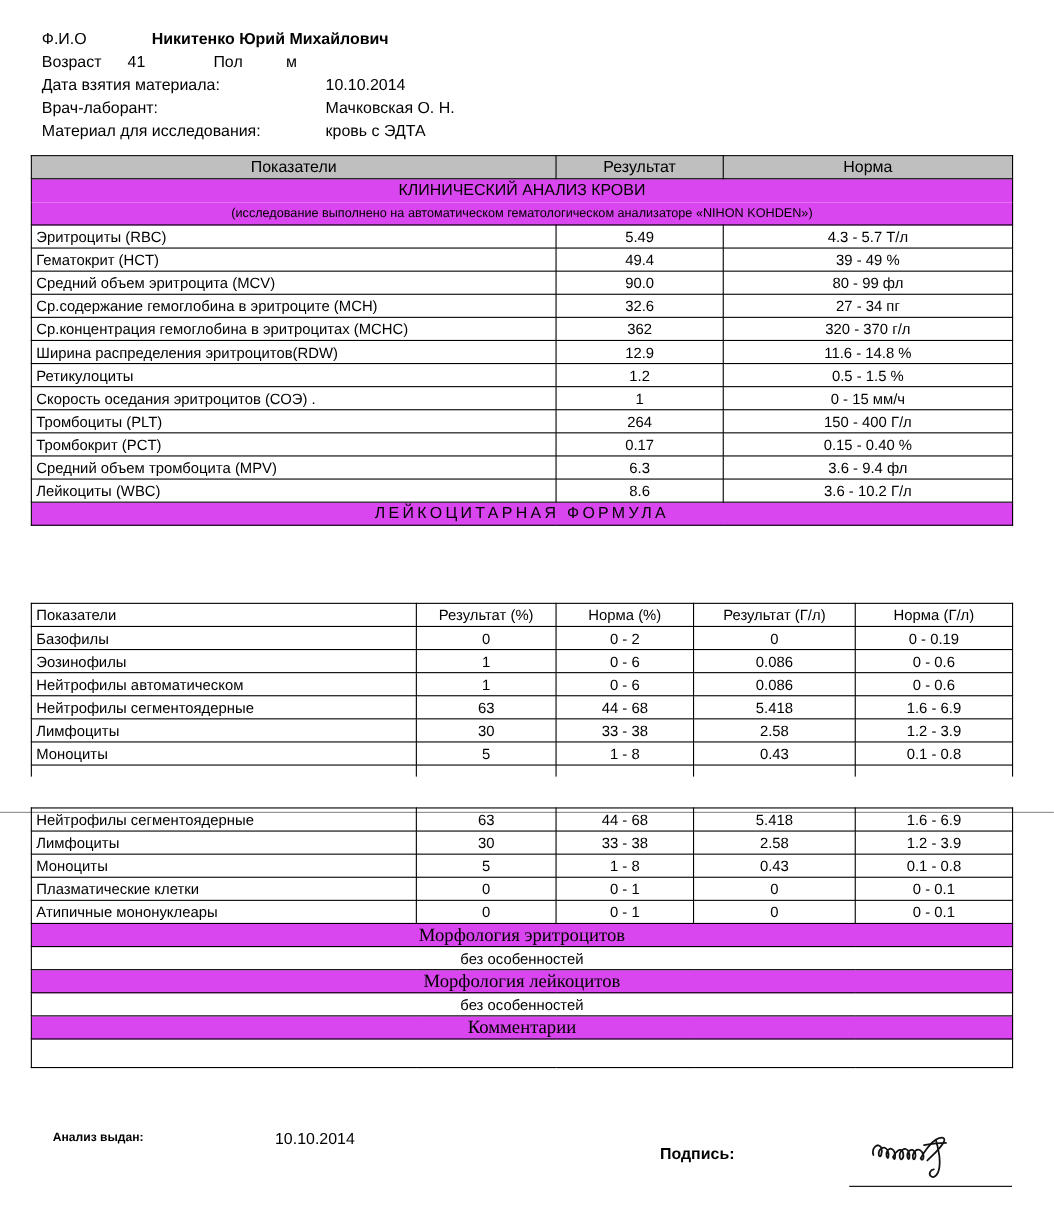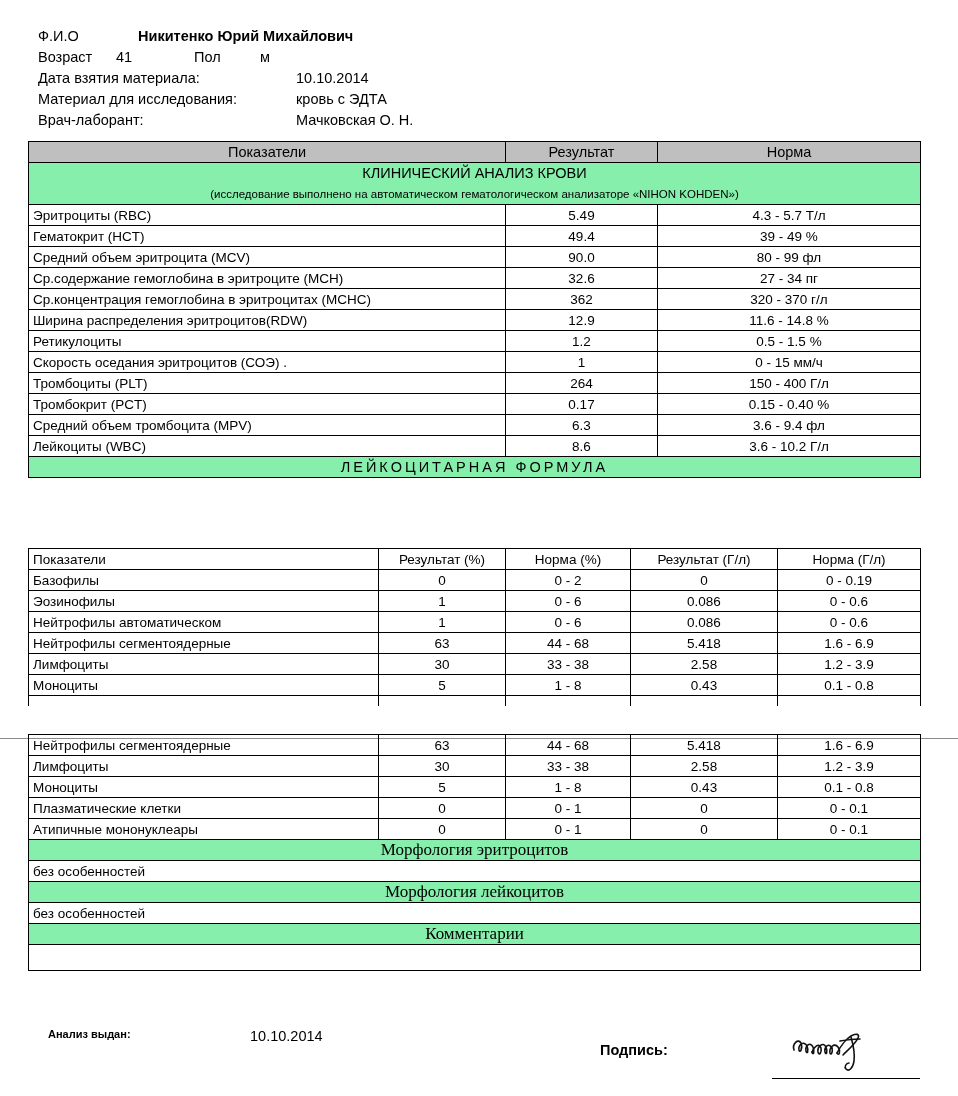--- a/index.html
+++ b/index.html
@@ -66,21 +66,21 @@
     box-sizing: border-box;
   }
   .colhead {
     background: #bfbfbf;
     text-align: center;
     font-weight: bold;
     font-size: 14.5px;
     height: 22px;
   }
   .sect {
-    background: #86efac;
+    background: #d946ef;
     text-align: center;
     height: 21px;
   }
   .sect-title {
     font-weight: bold;
     font-size: 14.5px;
   }
   .sect-sub {
     font-size: 11.5px;
     height: 19px;
@@ -91,21 +91,21 @@
     letter-spacing: 3px;
   }
   .sect-serif {
     font-family: "Liberation Serif", serif;
     font-weight: bold;
     font-size: 17px;
     height: 27px;
   }
   .name-cell { text-align: left; }
   .num-cell  { text-align: center; }
-  .free-cell { text-align: left; height: 23px; }
+  .free-cell { text-align: center; height: 23px; }
   .lf-head {
     text-align: center;
     font-weight: bold;
     font-size: 13.5px;
     height: 22px;
   }
   .lf-head-left { text-align: left; }
   .blank-row td { height: 10px; border-bottom: none; }
 
   
@@ -154,26 +154,26 @@
       <span class="ph-label ph-age-label">Возраст</span>
       <span class="ph-label ph-age-val">41</span>
       <span class="ph-label ph-sex-label">Пол</span>
       <span class="ph-label ph-sex-val">м</span>
     </div>
     <div class="ph-row">
       <span class="ph-label ph-wide-label">Дата взятия материала:</span>
       <span class="ph-label">10.10.2014</span>
     </div>
     <div class="ph-row">
+      <span class="ph-label ph-wide-label">Врач-лаборант:</span>
+      <span class="ph-label">Мачковская О. Н.</span>
+    </div>
+    <div class="ph-row">
       <span class="ph-label ph-wide-label">Материал для исследования:</span>
       <span class="ph-label">кровь с ЭДТА</span>
-    </div>
-    <div class="ph-row">
-      <span class="ph-label ph-wide-label">Врач-лаборант:</span>
-      <span class="ph-label">Мачковская О. Н.</span>
     </div>
   </div>
 
   <table class="tbl" style="top:141px;">
     <colgroup>
       <col style="width:477px;">
       <col style="width:152px;">
       <col style="width:263px;">
     </colgroup>
     <tbody>

